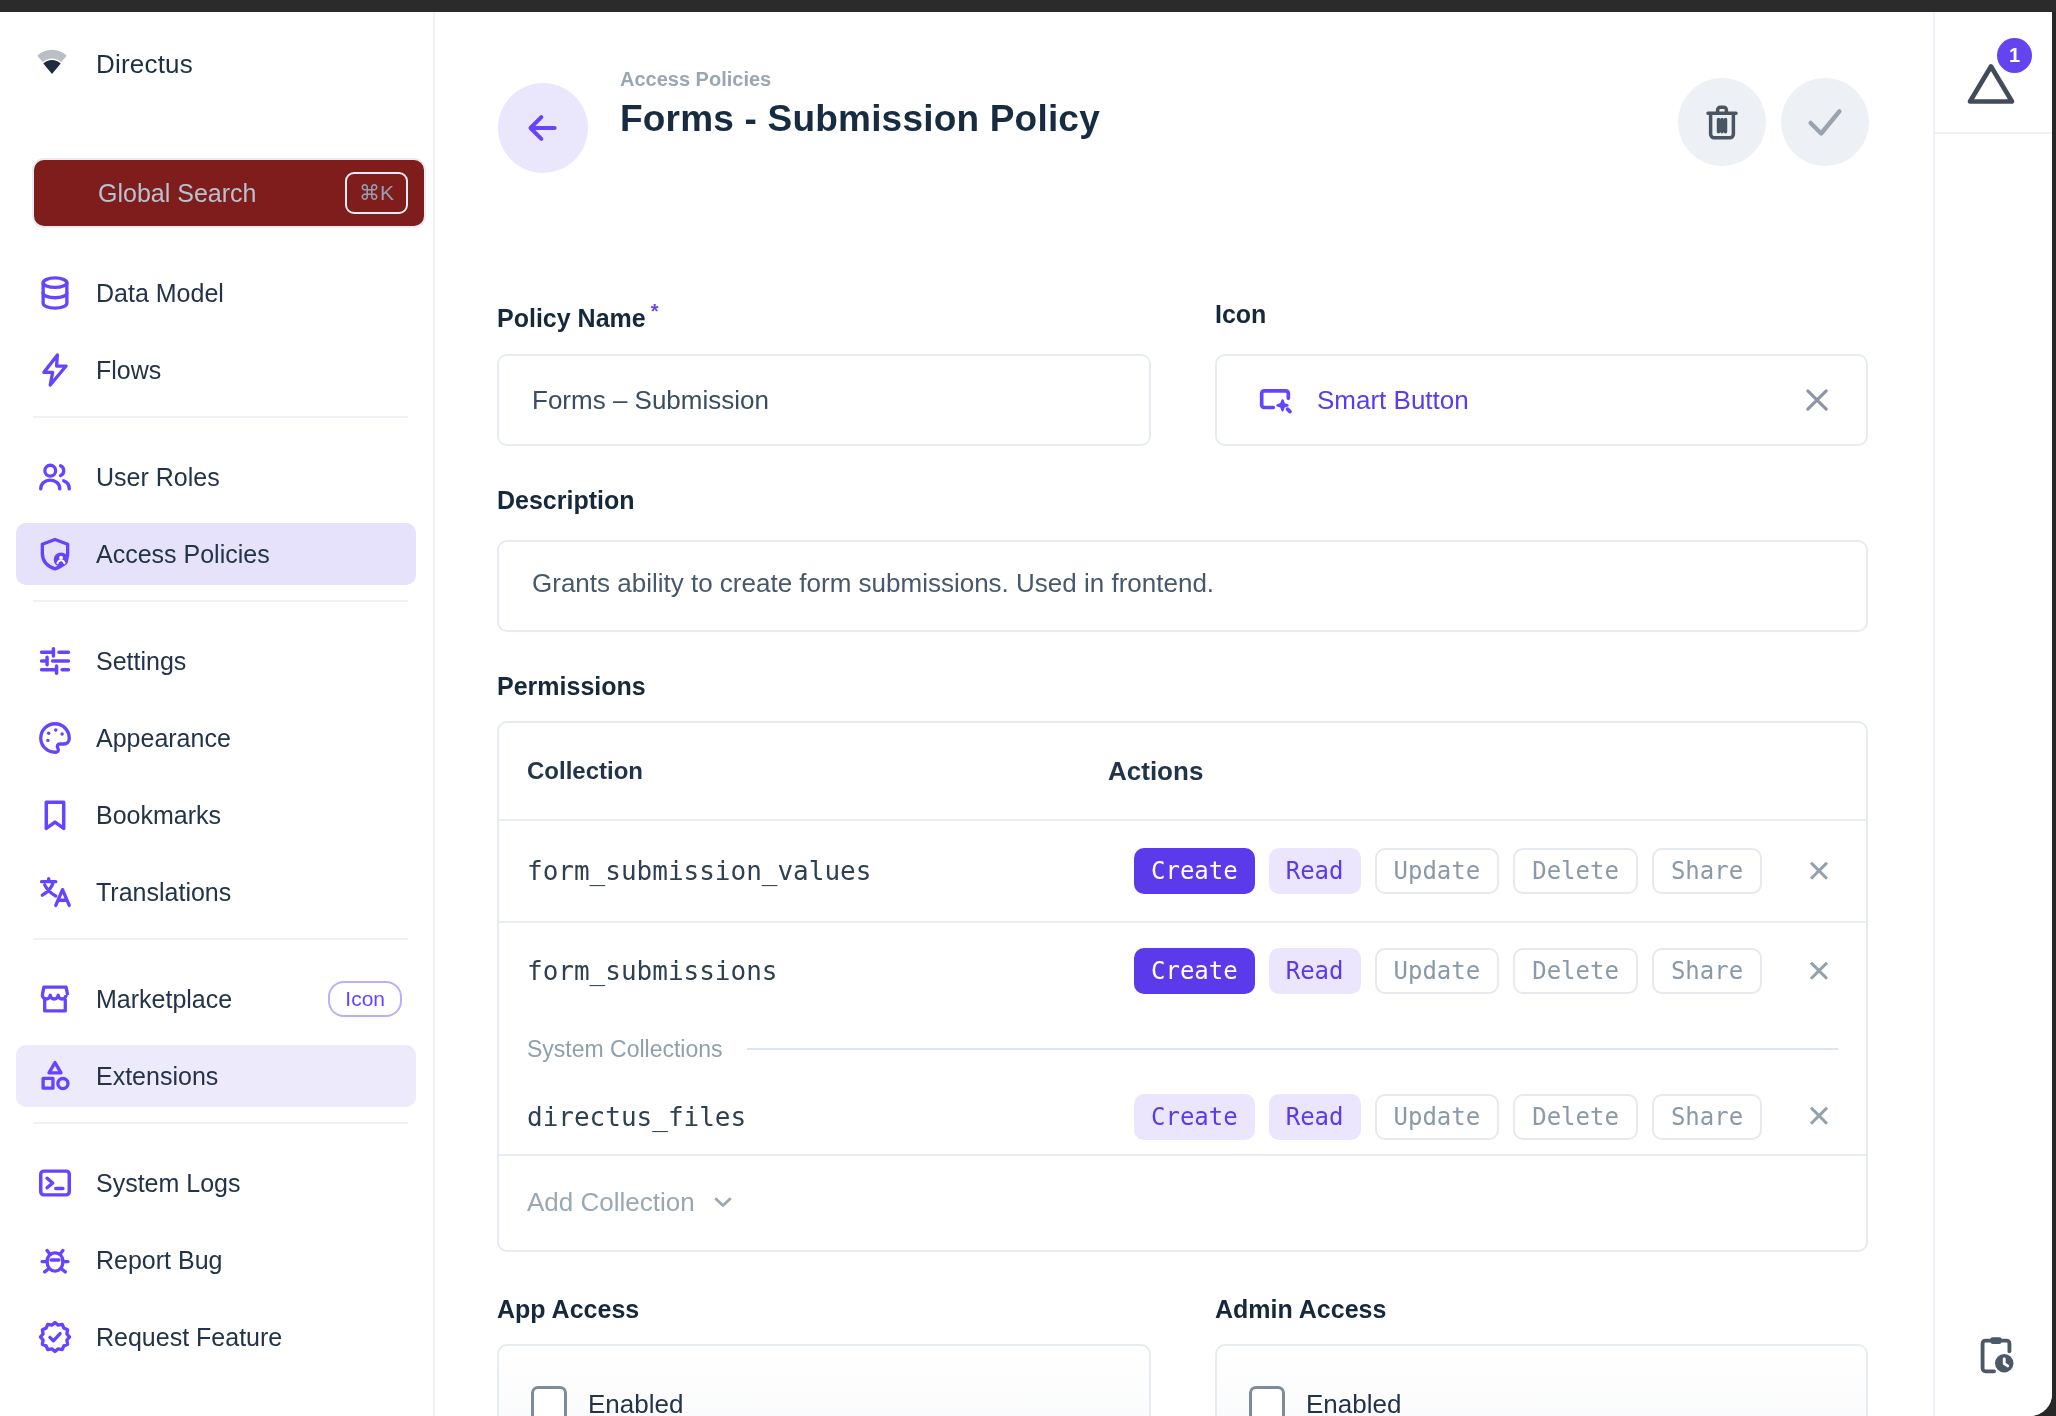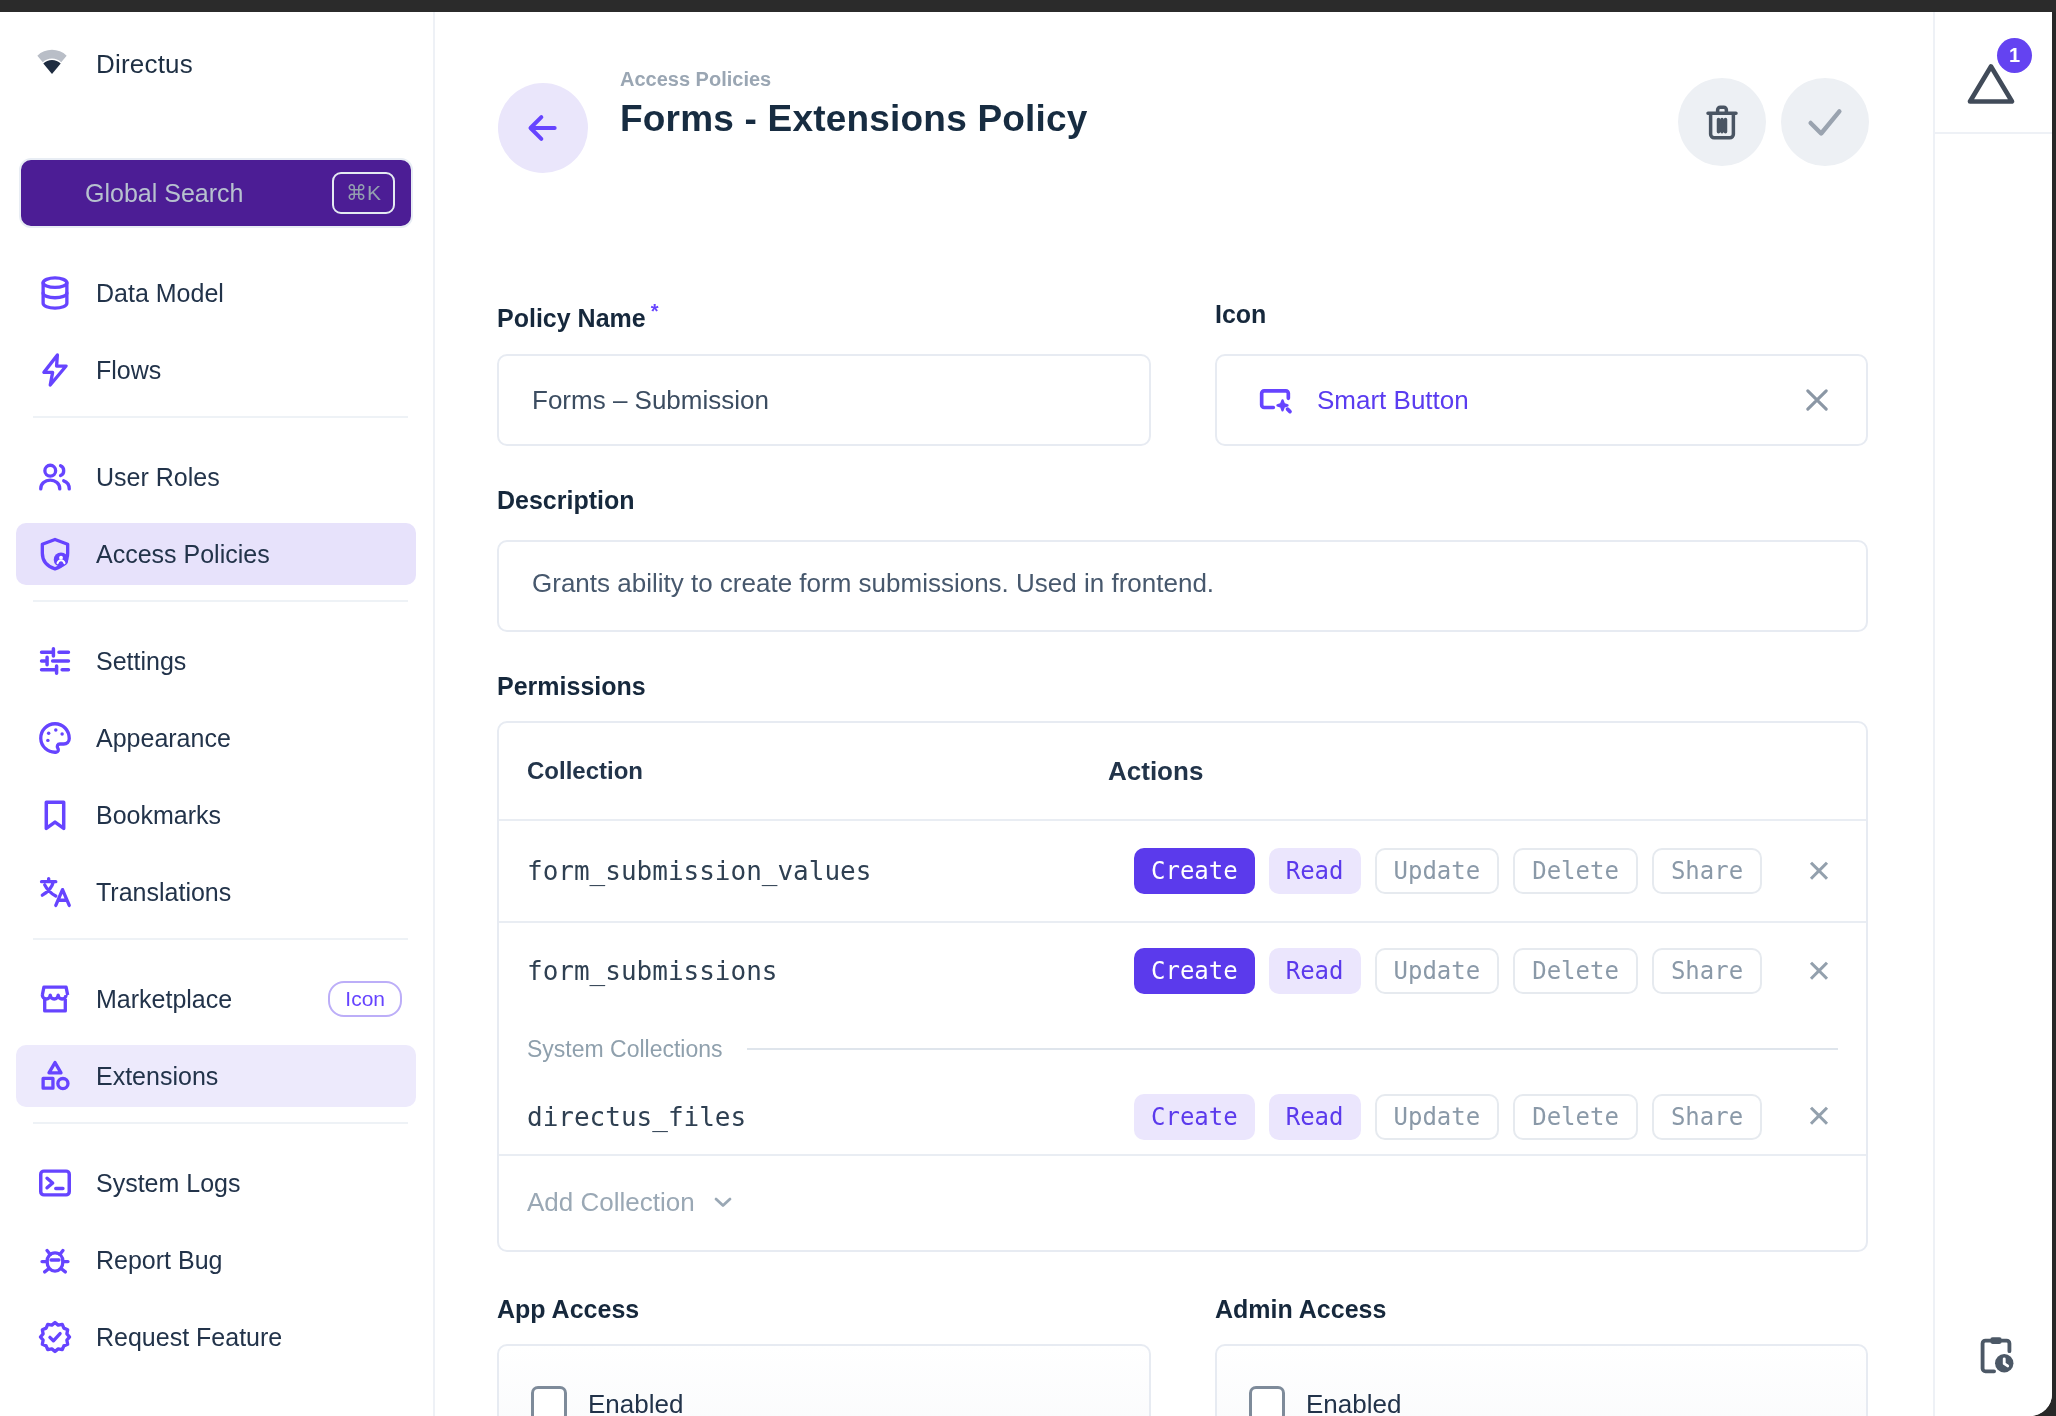--- a/index.html
+++ b/index.html
@@ -11,22 +11,22 @@
   .topbar { position:absolute; left:0; top:0; width:2056px; height:12px; background:#2b2b2b; }
   .app { position:absolute; left:0; top:12px; right:4px; bottom:0; background:#ffffff; border-bottom-right-radius:22px; overflow:hidden; }
   .url-tooltip { position:absolute; left:0; bottom:0; width:346px; height:38px; background:#2d2d2dee; color:#f2f2f2;
     font-size:21px; line-height:38px; padding-left:12px; border-top-right-radius:8px; z-index:40; }
 
   
   .sidebar { position:absolute; left:0; top:0; width:435px; height:100%; background:#fff; border-right:2px solid #eef1f6; }
   .logo-row { position:absolute; left:30px; top:30px; display:flex; align-items:center; gap:22px; }
   .logo-mark { width:44px; height:44px; }
   .logo-name { font-size:26px; font-weight:500; color:#1e2f43; letter-spacing:.2px; }
-  .search-box { position:absolute; left:19px; top:146px; width:394px; height:70px; border:2px solid #e8edf4; border-radius:12px;
-    display:flex; align-items:center; background:#4c1d95; }
+  .search-box { position:absolute; left:32px; top:146px; width:394px; height:70px; border:2px solid #e8edf4; border-radius:12px;
+    display:flex; align-items:center; background:#7f1d1d; }
   .search-ph { color:#b7c2cf; font-size:25px; padding-left:64px; flex:1; }
   .kbd { border:2px solid #e4eaf2; border-radius:9px; color:#93a0af; font-size:21px; padding:7px 12px; margin-right:16px; }
   .nav { position:absolute; left:0; top:250px; width:441px; }
   .nav-item { display:flex; align-items:center; height:62px; margin:0 25px 15px 16px; padding:0 14px 0 20px; border-radius:10px; cursor:pointer; }
   .nav-item .ico { width:38px; height:38px; flex:0 0 38px; }
   .nav-item .lbl { margin-left:22px; font-size:25px; font-weight:500; color:#22334a; }
   .nav-item.active { background:#e7e2fb; }
   .nav-item.active2 { background:#edeafc; }
   .nav-div { height:2px; background:#eef2f6; margin:14px 33px 28px 33px; }
   .beta-pill { margin-left:auto; border:2px solid #bcaef8; color:#6644ff; border-radius:16px; font-size:21px; padding:4px 15px; }
@@ -210,21 +210,21 @@
       </div>
     </div>
 
     <div class="main">
       <div class="back-btn">
         <svg width="40" height="40" viewBox="0 0 24 24" fill="none" stroke="#6644ff" stroke-width="2.4" stroke-linecap="round" stroke-linejoin="round">
           <path d="M19 12 H5.5 M11 5.5 L4.5 12 L11 18.5"></path>
         </svg>
       </div>
       <div class="breadcrumb">Access Policies</div>
-      <div class="page-title">Forms - Extensions Policy</div>
+      <div class="page-title">Forms - Submission Policy</div>
 
       <div class="round-btn trash-btn">
         <svg width="42" height="42" viewBox="0 0 24 24" fill="none" stroke="#4a5563" stroke-width="2" stroke-linecap="round" stroke-linejoin="round">
           <path d="M5.5 7 V19 a2 2 0 0 0 2 2 h9 a2 2 0 0 0 2-2 V7 M4 7 h16 M9.5 7 V5 a1.5 1.5 0 0 1 1.5-1.5 h2 A1.5 1.5 0 0 1 14.5 5 v2 M10 10.5 v7 M12 10.5 v7 M14 10.5 v7"></path>
         </svg>
       </div>
       <div class="round-btn check-btn">
         <svg width="46" height="46" viewBox="0 0 24 24" fill="none" stroke="#9aa3af" stroke-width="2.3" stroke-linecap="round" stroke-linejoin="round">
           <path d="M4.5 12.5 L10 18 L19.5 6.5"></path>
         </svg>

